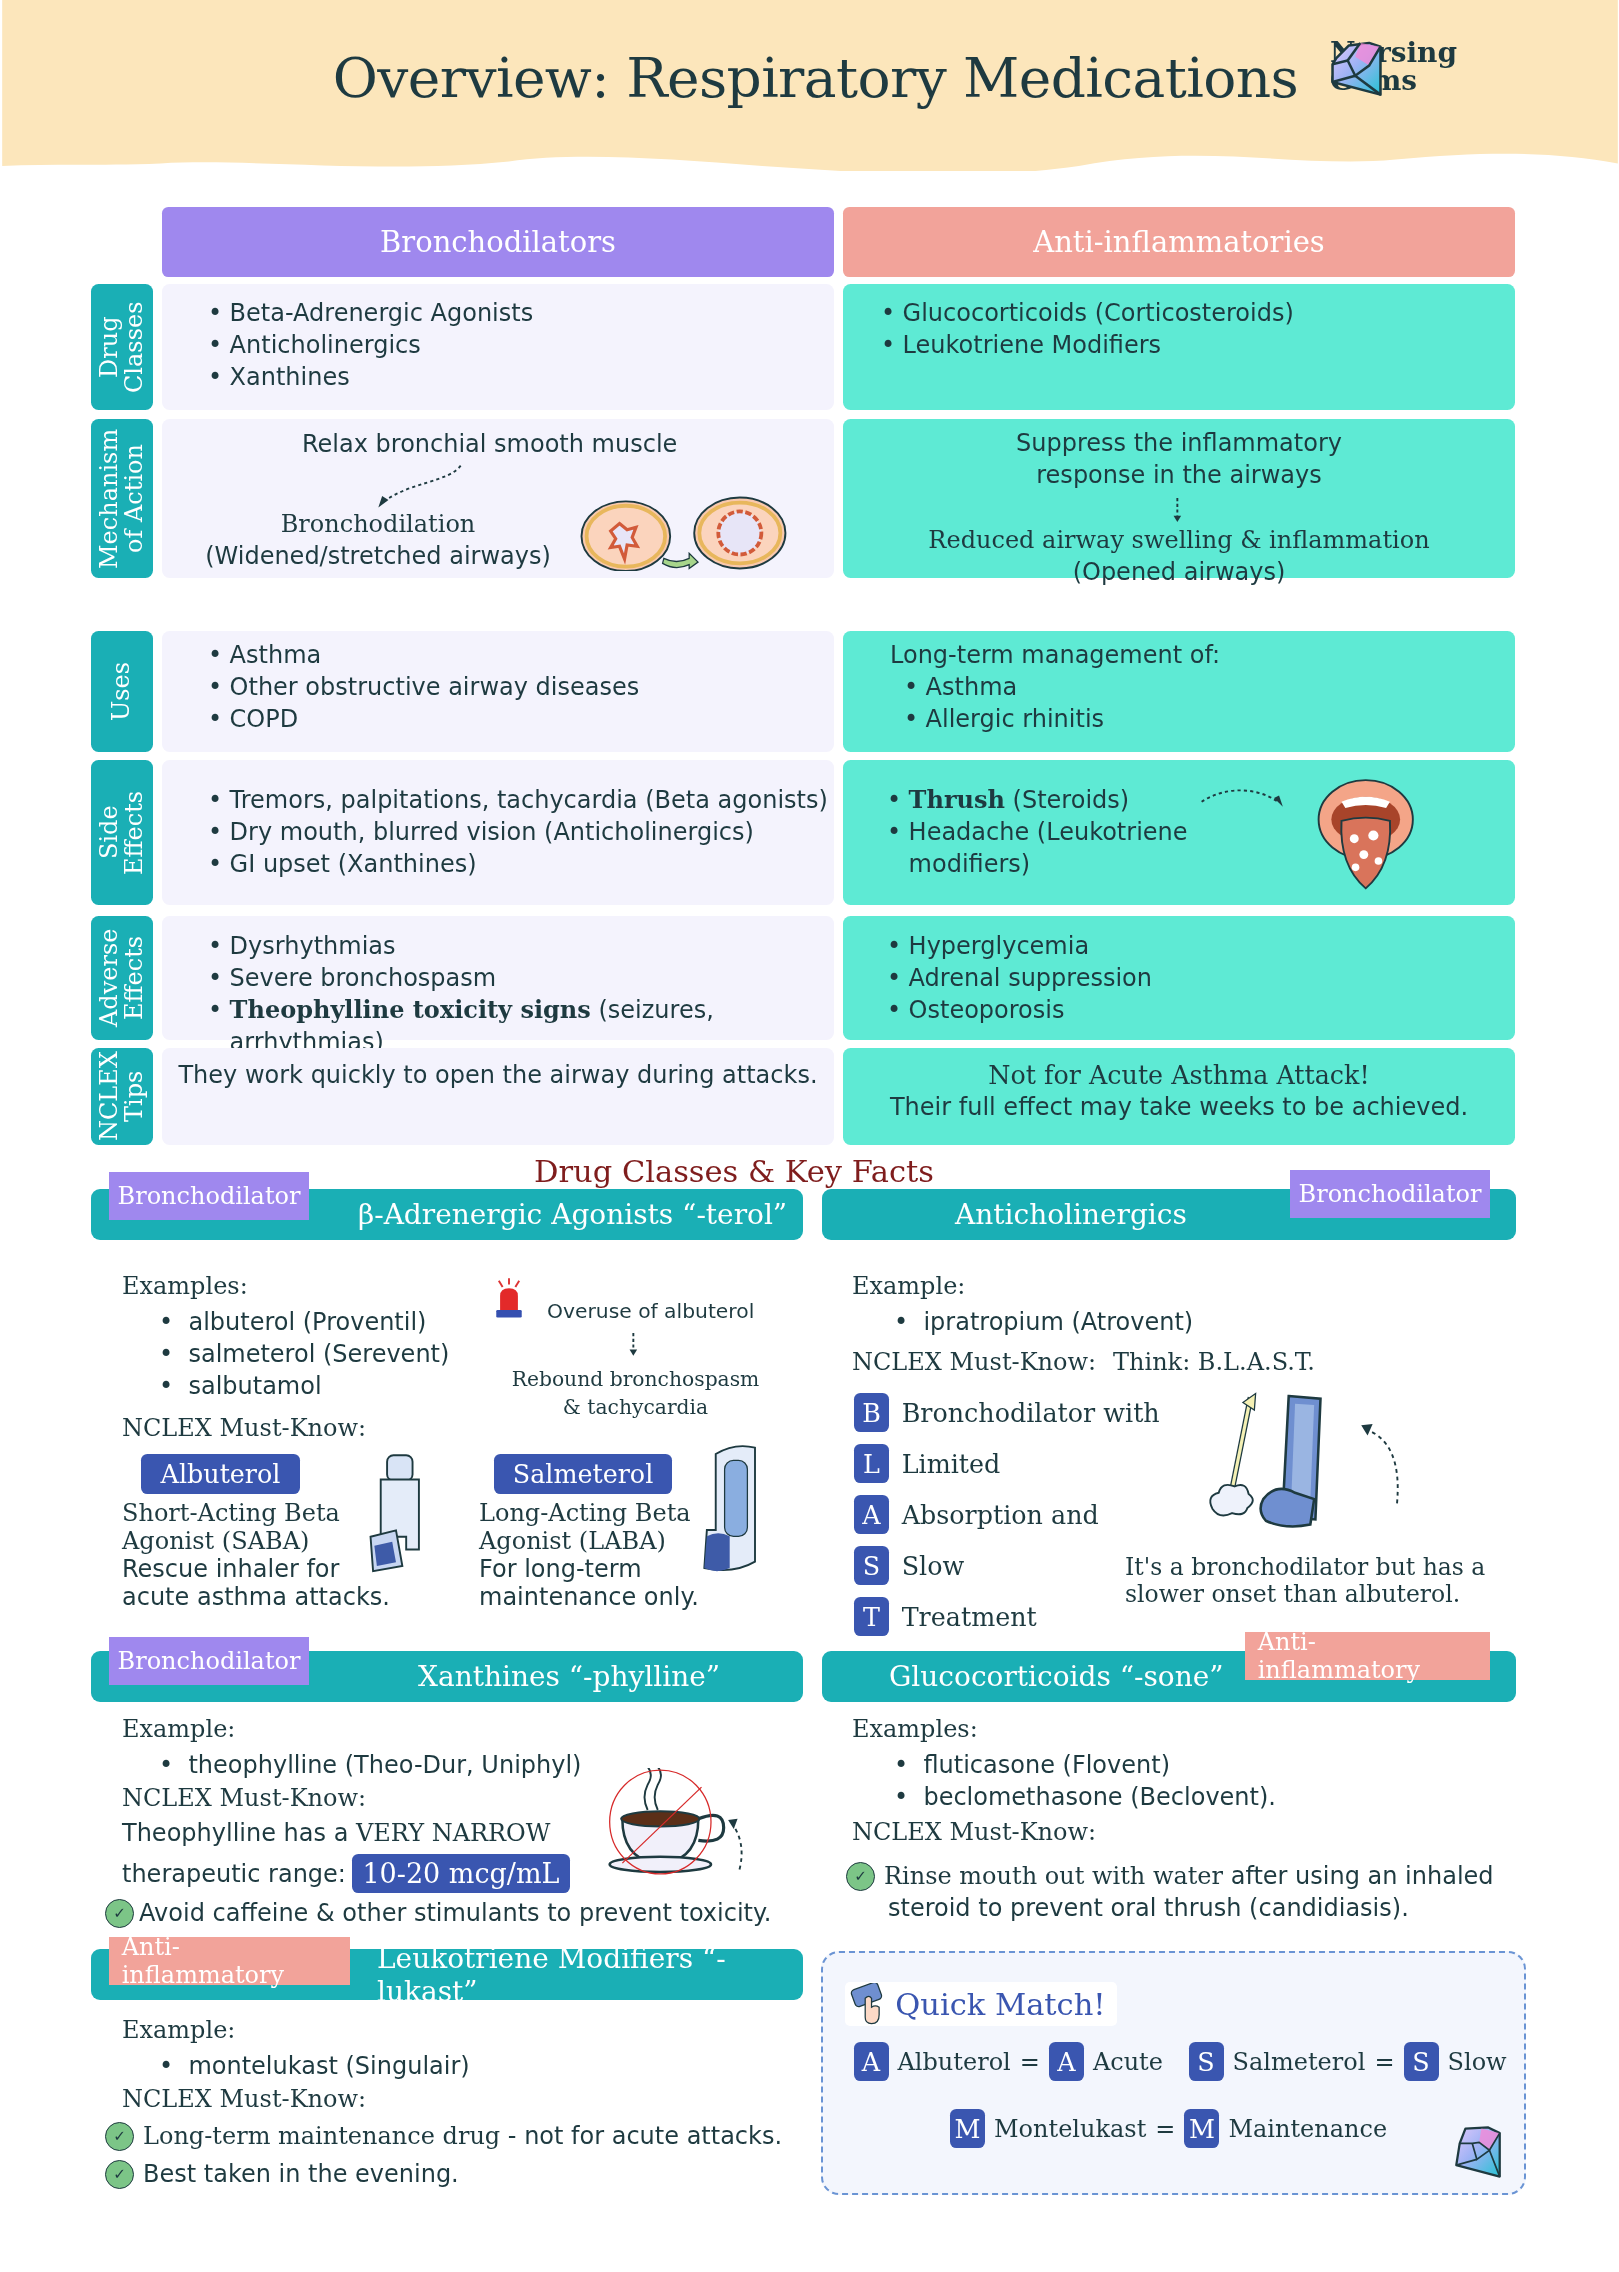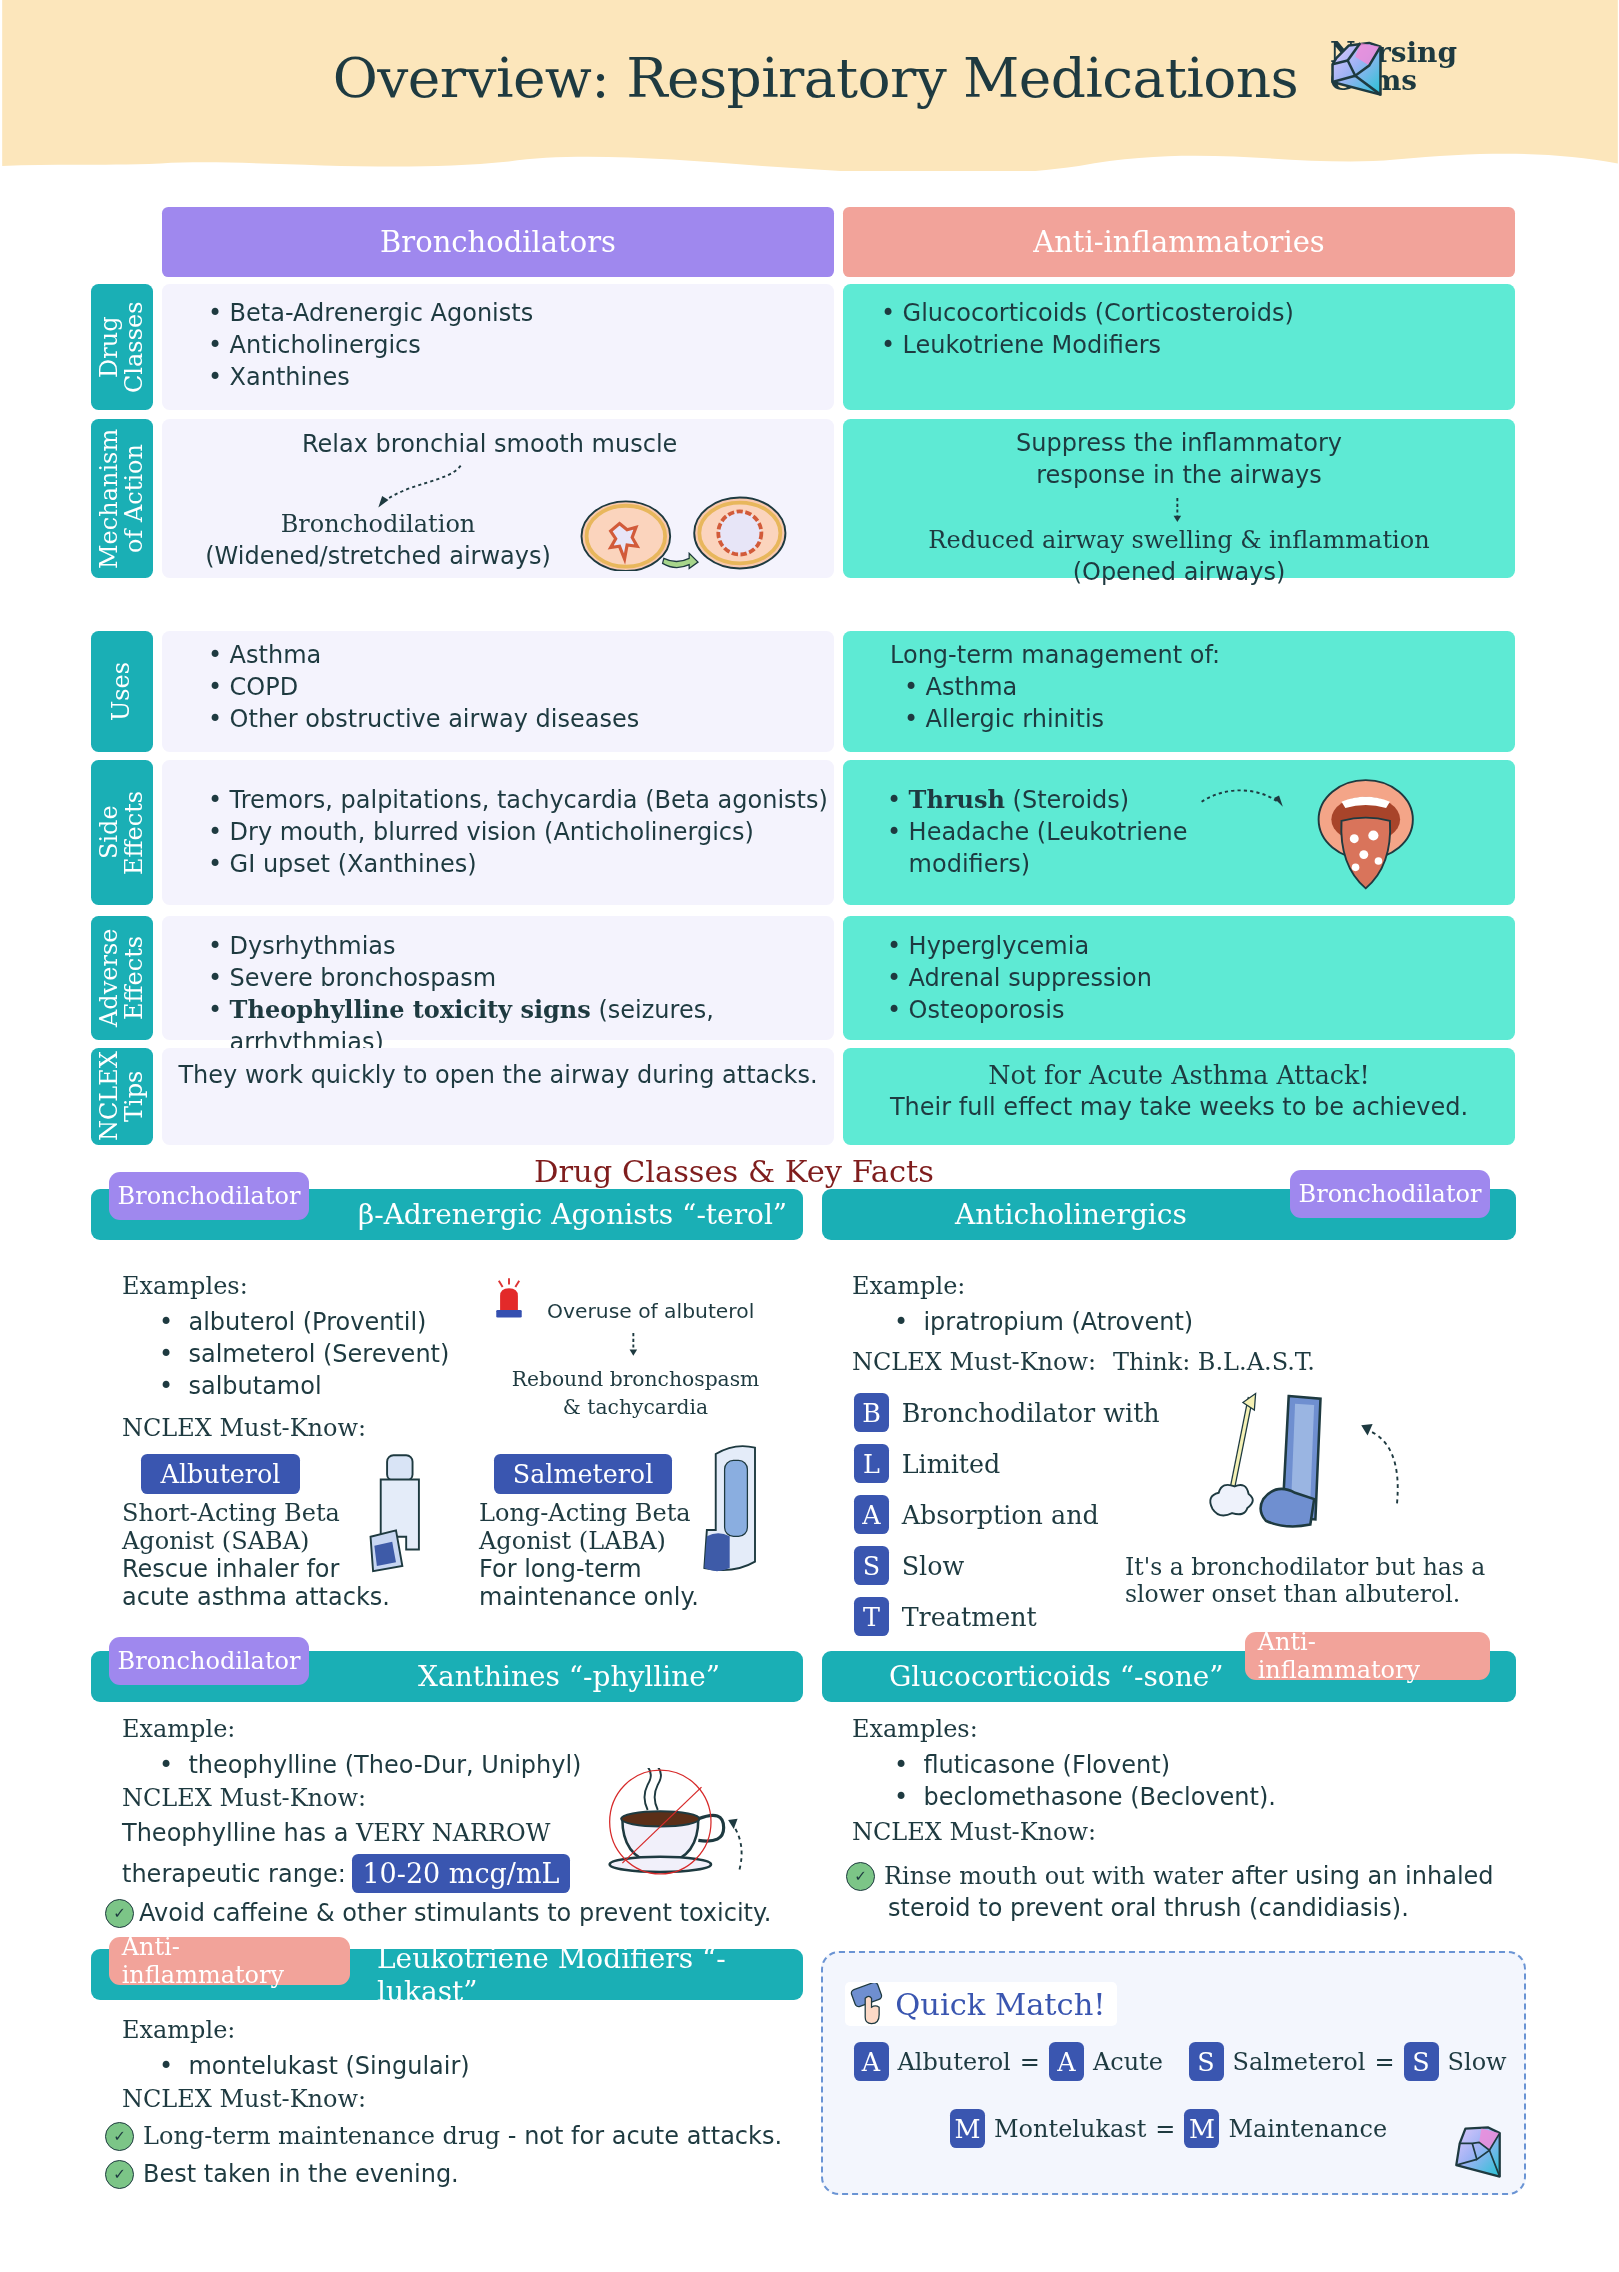--- a/index.html
+++ b/index.html
@@ -28,21 +28,21 @@
   .cell.a { left: 843px; width: 672px; background: #5eead4; }
   .cell ul { list-style: none; }
   .cell li { position: relative; padding-left: 21.6px; }
   .cell li::before { content: "•"; position: absolute; left: 0; top: 0; }
   .bold-serif { font-family: "DejaVu Serif", serif; font-weight: bold; }
   .center { text-align: center; }
 
   
   .sec-title { position: absolute; left: 0; width: 1468px; top: 1154px; text-align: center; font-family: "DejaVu Serif", serif; font-size: 30.5px; color: #7f1d1d; }
   .bar { position: absolute; height: 51px; background: #1aafb5; border-radius: 9px; color: #fff; font-family: "DejaVu Serif", serif; font-size: 28px; display: flex; align-items: center; }
-  .tag { position: absolute; height: 48px; color: #fff; font-family: "DejaVu Serif", serif; font-size: 24px; display: flex; align-items: center; justify-content: center; padding: 0 12.7px; border-radius: 11px; }
+  .tag { position: absolute; height: 48px; color: #fff; font-family: "DejaVu Serif", serif; font-size: 24px; display: flex; align-items: center; justify-content: center; padding: 0 12.7px; }
   .tag.purple { background: #9f88ee; }
   .tag.salmon { background: #f2a39a; }
 
   .txt { position: absolute; font-size: 24px; line-height: 32px; color: #1e3a40; }
   .stxt { position: absolute; font-family: "DejaVu Serif", serif; font-size: 24px; line-height: 30.5px; color: #1e3a40; }
   .pill { display: inline-block; background: #3a56b0; color: #fff; border-radius: 6.3px; font-family: "DejaVu Serif", serif; }
   .letter { display: inline-flex; width: 35px; height: 39px; background: #3a56b0; color: #fff; border-radius: 6.3px; align-items: center; justify-content: center; font-family: "DejaVu Serif", serif; font-size: 25.4px; vertical-align: middle; }
   .check { display: inline-flex; width: 29px; height: 29px; border-radius: 50%; background: #7cc587; border: 1.9px solid #1e3a40; color: #1e3a40; align-items: center; justify-content: center; font-size: 15.2px; vertical-align: middle; }
 
   .quick { position: absolute; left: 821px; top: 1951px; width: 705px; height: 244px; border: 2.5px dashed #6a94d4; border-radius: 18px; background: #f3f6fd; }
@@ -135,22 +135,22 @@
     <div>(Opened airways)</div>
   </div>
 </div>
 
 <div class="rowlab" style="top:631px;height:121px;">
     <span>Uses</span>
   </div>
 <div class="cell b" style="top:631px;height:121px;padding:7.6px 0 0 46px;">
   <ul>
     <li>Asthma</li>
+    <li>Other obstructive airway diseases</li>
     <li>COPD</li>
-    <li>Other obstructive airway diseases</li>
   </ul>
 </div>
 <div class="cell a" style="top:631px;height:121px;padding:7.6px 0 0 47px;">
   <div>Long-term management of:</div>
   <ul style="padding-left:14px;">
     <li>Asthma</li>
     <li>Allergic rhinitis</li>
   </ul>
 </div>
 

